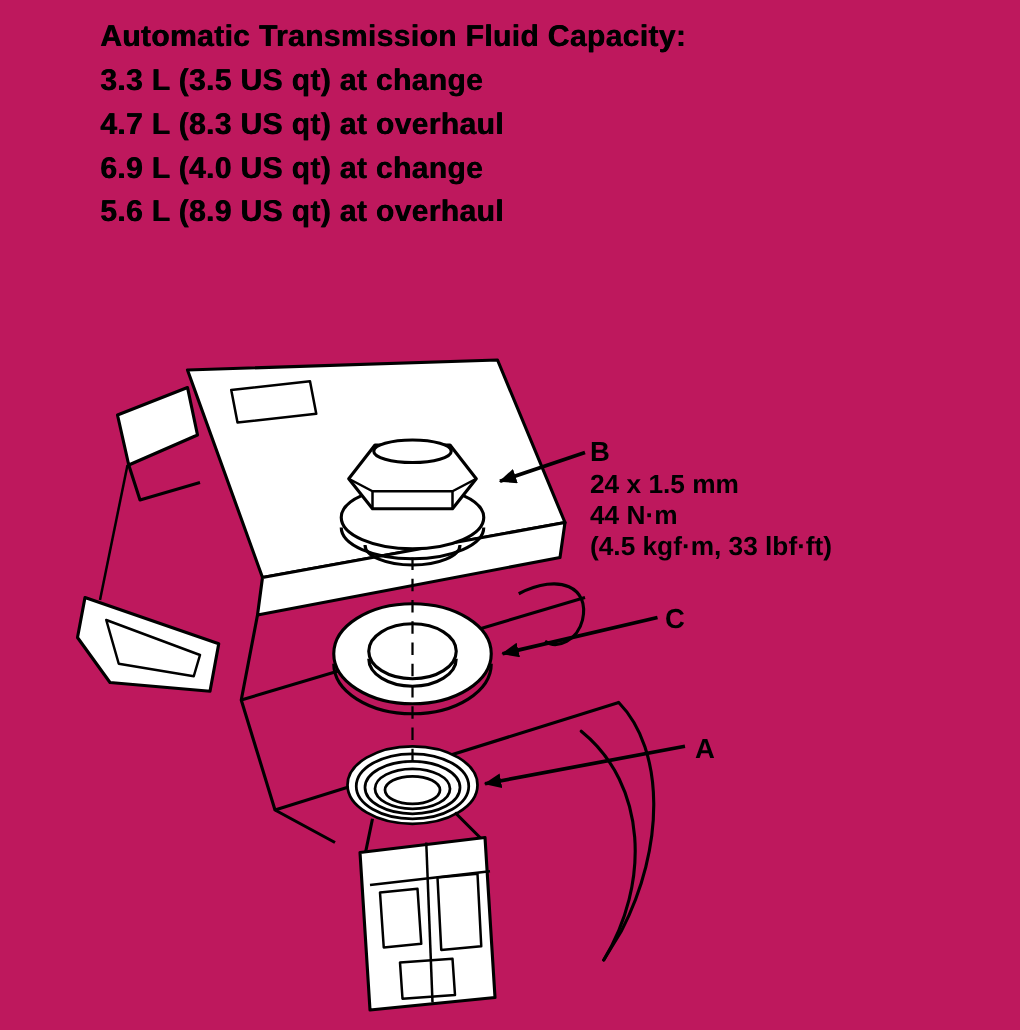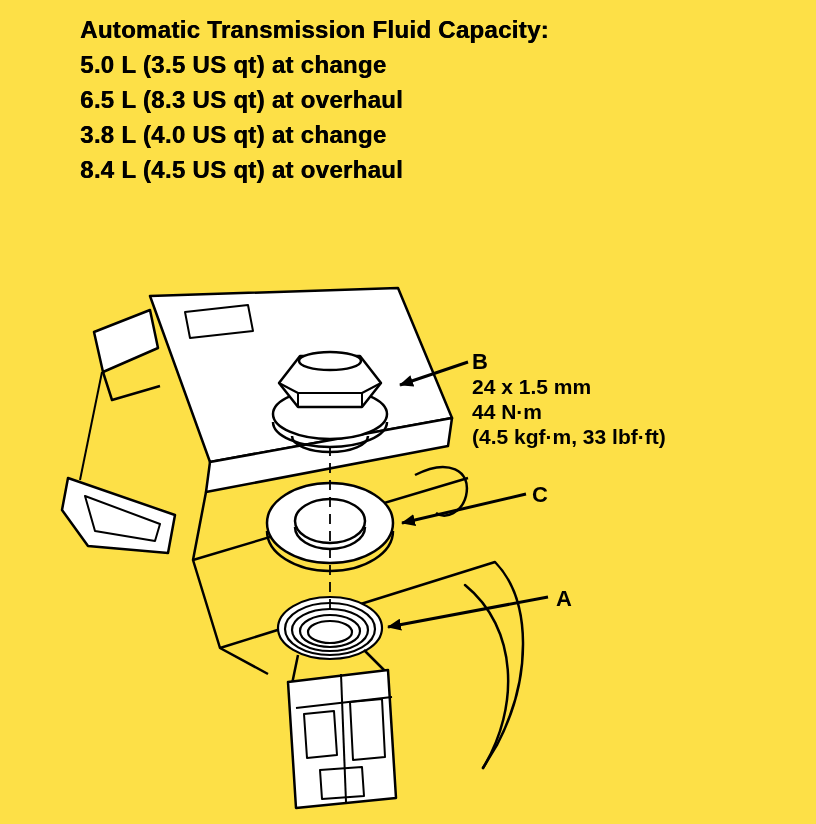--- a/index.html
+++ b/index.html
@@ -3,21 +3,21 @@
 <meta charset="utf-8">
 <style>
   html,body{margin:0;padding:0;}
   body{
     width:816px;height:824px;
     background:#ffffff;
     font-family:"Liberation Sans",sans-serif;
     position:relative;overflow:hidden;
     color:#000;
   }
-  .page{position:absolute;inset:0;background:#fde047;}
+  .page{position:absolute;inset:0;background:#be185d;}
   .spec{
     position:absolute;left:80px;top:12px;
     font-weight:700;font-size:24px;line-height:35px;
     letter-spacing:0.3px;color:#000;
     text-shadow:0.5px 0 0 #000;
     white-space:nowrap;
   }
   .diagram-svg{position:absolute;left:0;top:0;}
   .diagram-svg text{
     font-family:"Liberation Sans",sans-serif;
@@ -26,24 +26,24 @@
   .callout-letter{font-size:22px;}
   .callout-spec{font-size:21px;}
 </style>
 </head>
 <body>
 
 <div class="page">
 
   <div class="spec">
     <div>Automatic Transmission Fluid Capacity:</div>
-    <div>5.0 L (3.5 US qt) at change</div>
-    <div>6.5 L (8.3 US qt) at overhaul</div>
-    <div>3.8 L (4.0 US qt) at change</div>
-    <div>8.4 L (4.5 US qt) at overhaul</div>
+    <div>3.3 L (3.5 US qt) at change</div>
+    <div>4.7 L (8.3 US qt) at overhaul</div>
+    <div>6.9 L (4.0 US qt) at change</div>
+    <div>5.6 L (8.9 US qt) at overhaul</div>
   </div>
 
   <svg class="diagram-svg" width="816" height="824" viewBox="0 0 816 824">
     <defs>
       <marker id="arrow" markerWidth="15" markerHeight="12" refX="13" refY="6" orient="auto" markerUnits="userSpaceOnUse">
         <path d="M0,0 L14,6 L0,12 Z" fill="#000"></path>
       </marker>
     </defs>
 
     <g fill="#ffffff" stroke="#000" stroke-width="2.5" stroke-linejoin="round">

